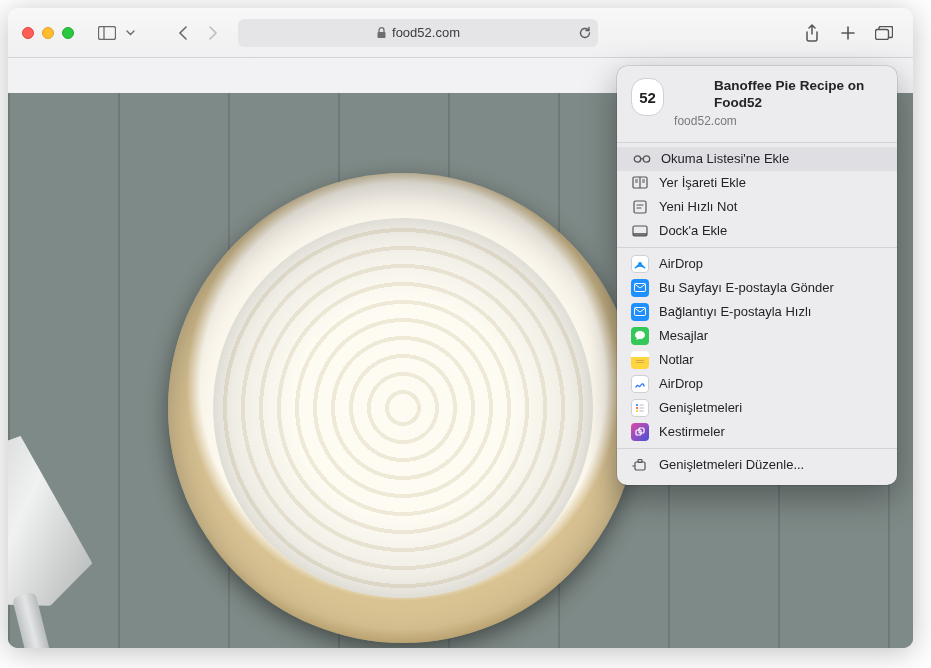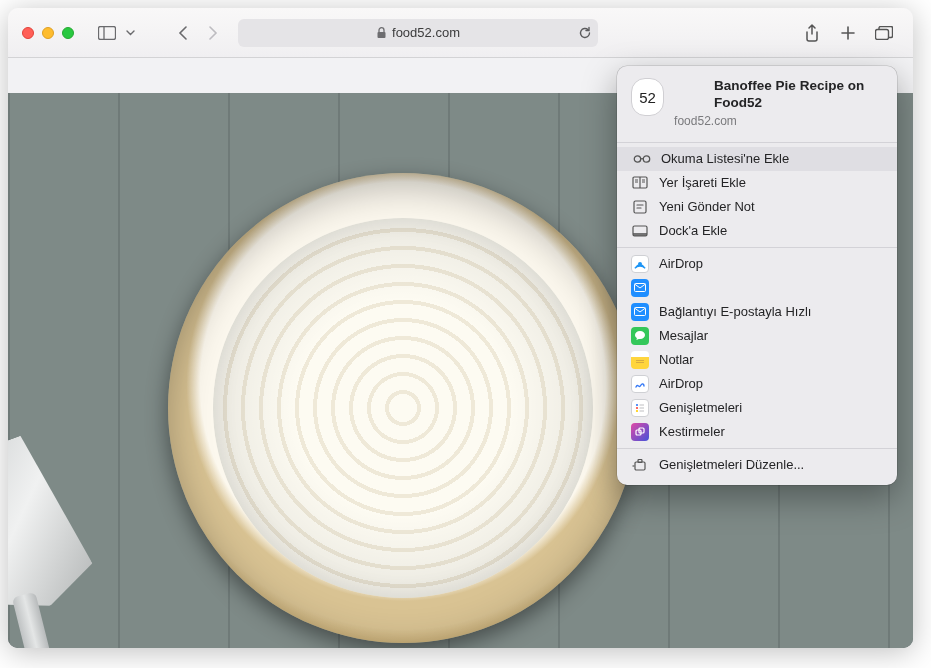--- a/index.html
+++ b/index.html
@@ -133,21 +133,21 @@
     }
     .share-head {
       display:flex; gap:10px; padding: 2px 14px 10px;
       align-items:flex-start;
     }
     .share-thumb {
       width: 38px; height:38px;
       border-radius: 14px;
       background:#fff;
       display:flex;align-items:center;justify-content:center;
-      font-weight:400;font-size:15px;color:#222;
+      font-weight:700;font-size:15px;color:#222;
       border:1px solid #d0cfd3;
     }
     .share-title { font-weight:700; font-size:13.5px; line-height:1.25; word-break:break-word;padding-left:40px; }
     .share-sub { font-size:12px; color:#7a7a7d; margin-top:2px;}
     .sep { height:1px; background:#d3d2d7; margin:4px 0;}
     .mi {
       display:flex; align-items:center;
       gap:10px;
       padding: 4px 14px;
       height: 24px;
@@ -281,21 +281,21 @@
       </span>
       <span>Yer İşareti Ekle</span>
     </div>
     <div class="mi">
       <span class="ic gray">
         <svg width="14" height="14" viewBox="0 0 14 14">
             <rect x="1" y="1" width="12" height="12" rx="1.5" fill="none" stroke="#555" stroke-width="1.2"></rect>
             <path d="M4 5h6M4 8h4" stroke="#555" stroke-width="1.2" stroke-linecap="round"></path>
           </svg>
       </span>
-      <span>Yeni Gönder Not</span>
+      <span>Yeni Hızlı Not</span>
     </div>
     <div class="mi">
       <span class="ic gray">
         <svg width="16" height="12" viewBox="0 0 16 12">
             <rect x="1" y="1" width="14" height="10" rx="1.5" fill="none" stroke="#555" stroke-width="1.2"></rect>
             <rect x="1" y="8" width="14" height="3" fill="#555" opacity="0.8"></rect>
           </svg>
       </span>
       <span>Dock'a Ekle</span>
     </div>
@@ -312,20 +312,21 @@
       </span>
       <span>AirDrop</span>
     </div>
     <div class="mi">
       <span class="ic box" style="background:#1f8eff">
         <svg width="12" height="9" viewBox="0 0 12 9">
             <rect x="0.5" y="0.5" width="11" height="8" rx="1" fill="none" stroke="#fff"></rect>
             <path d="M0.8 1.2L6 5l5.2-3.8" fill="none" stroke="#fff"></path>
           </svg>
       </span>
+      <span>Bu Sayfayı E-postayla Gönder</span>
     </div>
     <div class="mi">
       <span class="ic box" style="background:#1f8eff">
         <svg width="12" height="9" viewBox="0 0 12 9">
             <rect x="0.5" y="0.5" width="11" height="8" rx="1" fill="none" stroke="#fff"></rect>
             <path d="M0.8 1.2L6 5l5.2-3.8" fill="none" stroke="#fff"></path>
           </svg>
       </span>
       <span>Bağlantıyı E-postayla Hızlı</span>
     </div>

